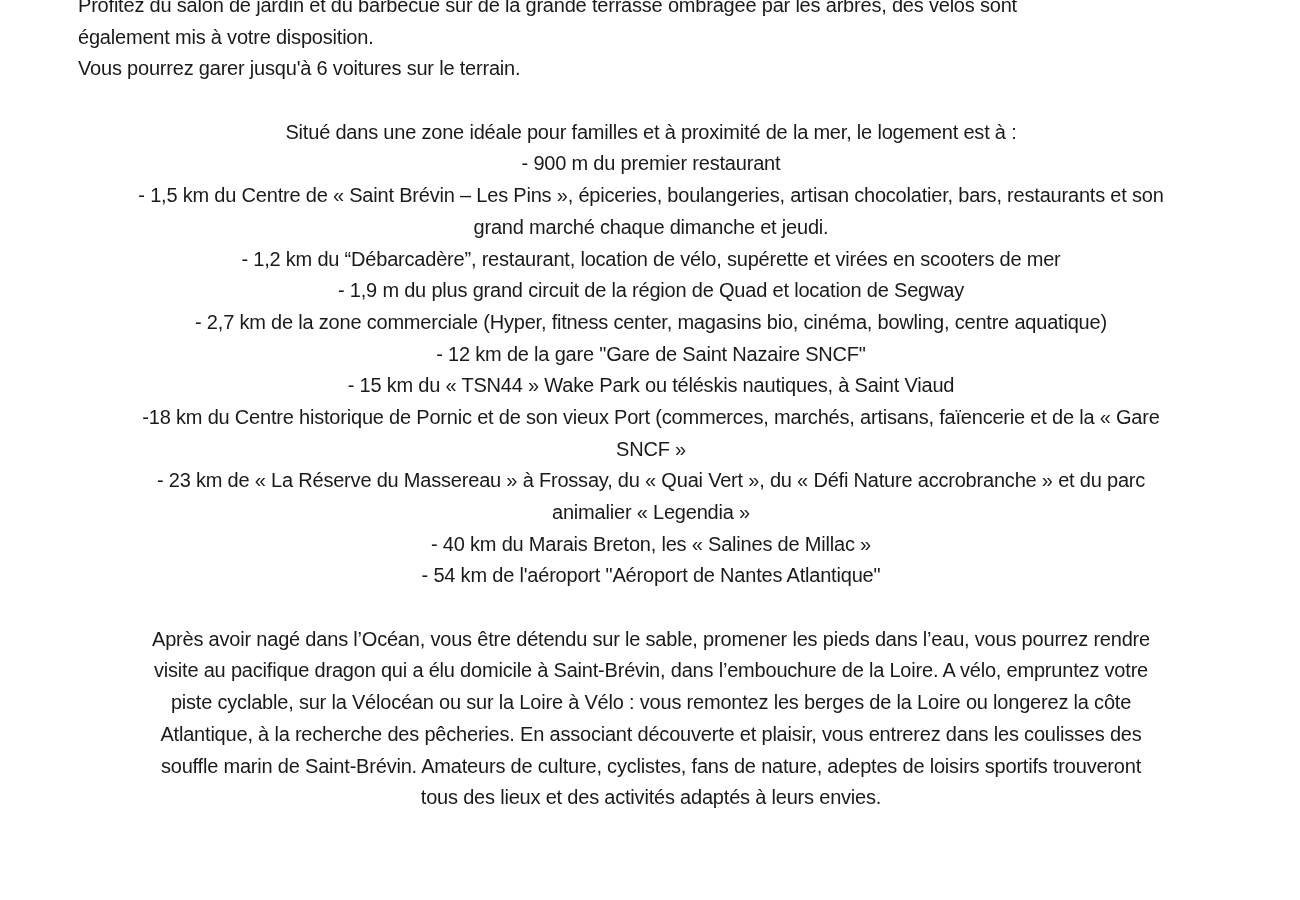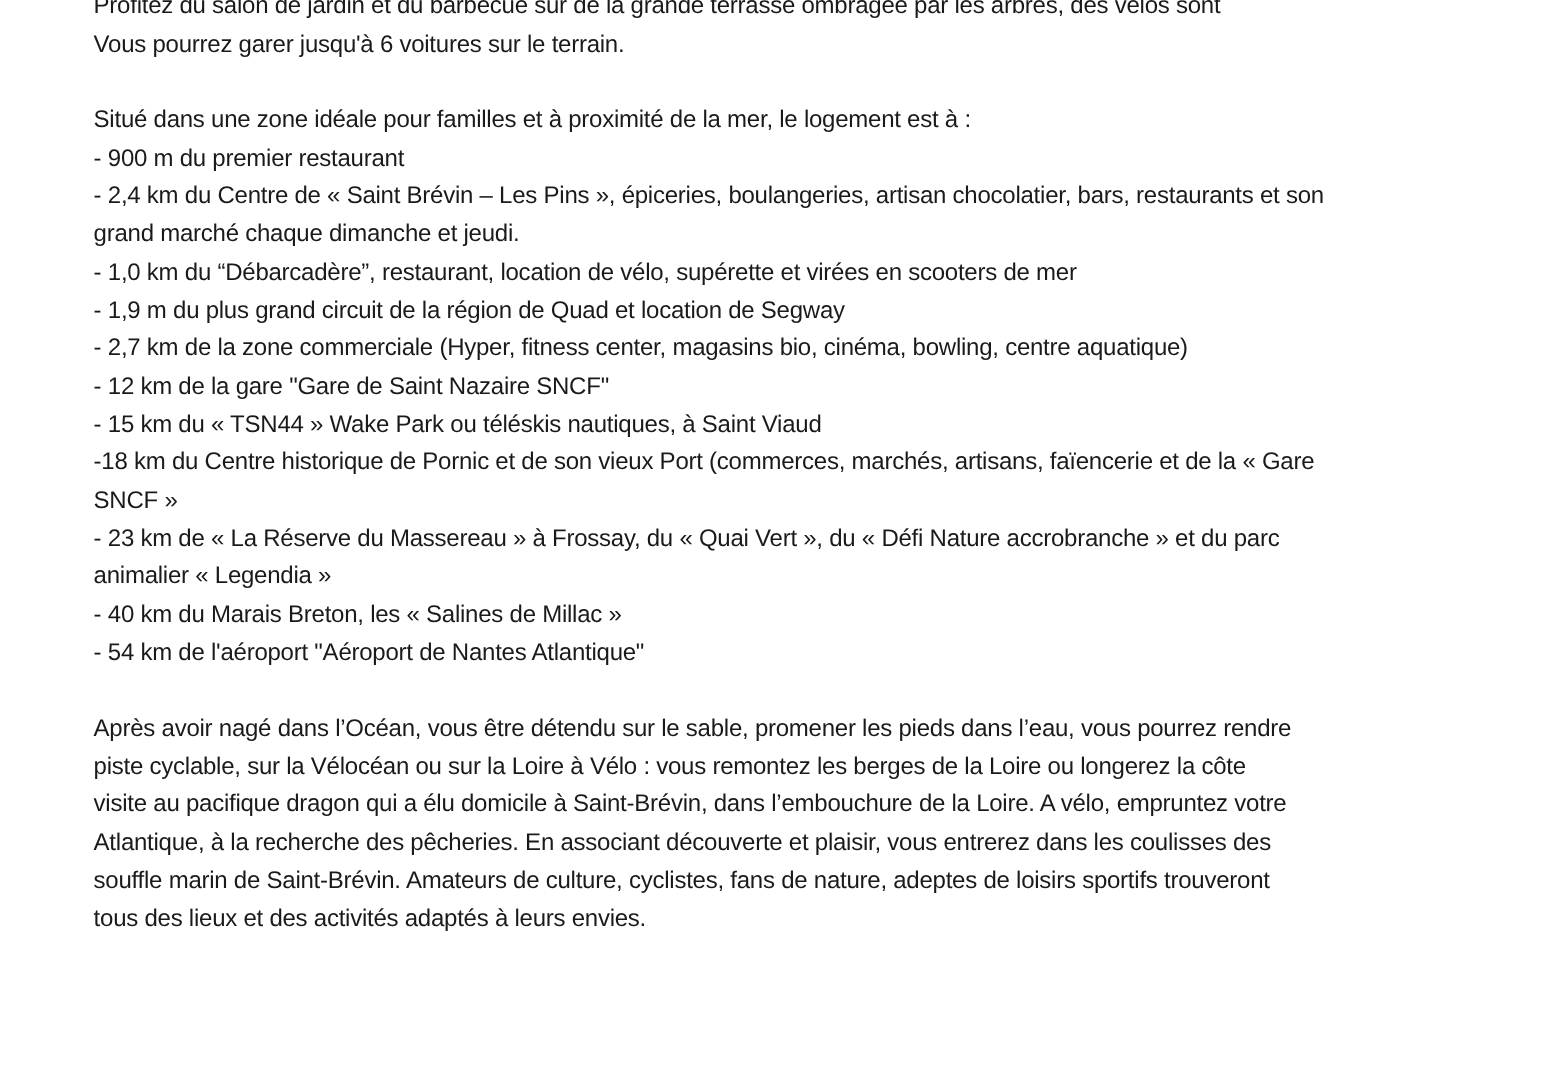--- a/index.html
+++ b/index.html
@@ -18,57 +18,59 @@
     padding-left: 78px;
     padding-right: 76px;
     margin-top: -10px;
     font-family: "Liberation Sans", sans-serif;
     font-size: 20px;
     letter-spacing: -0.2px;
     color: #1a1a1a;
   }
   .paragraph + .paragraph {
     margin-top: 31.7px; 
+    text-align: center;
   }
   .line {
     height: 31.7px;
     line-height: 31.7px;
     white-space: pre;
   }
 </style>
 </head>
 <body>
 
 <div class="page">
 
   <div class="paragraph">
     <div class="line">Profitez du salon de jardin et du barbecue sur de la grande terrasse ombragée par les arbres, des vélos sont</div>
+    <div class="line">également mis à votre disposition.</div>
     <div class="line">Vous pourrez garer jusqu'à 6 voitures sur le terrain.</div>
   </div>
 
   <div class="paragraph">
     <div class="line">Situé dans une zone idéale pour familles et à proximité de la mer, le logement est à :</div>
     <div class="line">- 900 m du premier restaurant</div>
-    <div class="line">- 2,4 km du Centre de « Saint Brévin – Les Pins », épiceries, boulangeries, artisan chocolatier, bars, restaurants et son</div>
+    <div class="line">- 1,5 km du Centre de « Saint Brévin – Les Pins », épiceries, boulangeries, artisan chocolatier, bars, restaurants et son</div>
     <div class="line">grand marché chaque dimanche et jeudi.</div>
-    <div class="line">- 1,0 km du “Débarcadère”, restaurant, location de vélo, supérette et virées en scooters de mer</div>
+    <div class="line">- 1,2 km du “Débarcadère”, restaurant, location de vélo, supérette et virées en scooters de mer</div>
     <div class="line">- 1,9 m du plus grand circuit de la région de Quad et location de Segway</div>
     <div class="line">- 2,7 km de la zone commerciale (Hyper, fitness center, magasins bio, cinéma, bowling, centre aquatique)</div>
     <div class="line">- 12 km de la gare "Gare de Saint Nazaire SNCF"</div>
     <div class="line">- 15 km du « TSN44 » Wake Park ou téléskis nautiques, à Saint Viaud</div>
     <div class="line">-18 km du Centre historique de Pornic et de son vieux Port (commerces, marchés, artisans, faïencerie et de la « Gare</div>
     <div class="line">SNCF »</div>
     <div class="line">- 23 km de « La Réserve du Massereau » à Frossay, du « Quai Vert », du « Défi Nature accrobranche » et du parc</div>
     <div class="line">animalier « Legendia »</div>
     <div class="line">- 40 km du Marais Breton, les « Salines de Millac »</div>
     <div class="line">- 54 km de l'aéroport "Aéroport de Nantes Atlantique"</div>
   </div>
 
   <div class="paragraph">
     <div class="line">Après avoir nagé dans l’Océan, vous être détendu sur le sable, promener les pieds dans l’eau, vous pourrez rendre</div>
+    <div class="line">visite au pacifique dragon qui a élu domicile à Saint-Brévin, dans l’embouchure de la Loire. A vélo, empruntez votre</div>
     <div class="line">piste cyclable, sur la Vélocéan ou sur la Loire à Vélo : vous remontez les berges de la Loire ou longerez la côte</div>
-    <div class="line">visite au pacifique dragon qui a élu domicile à Saint-Brévin, dans l’embouchure de la Loire. A vélo, empruntez votre</div>
     <div class="line">Atlantique, à la recherche des pêcheries. En associant découverte et plaisir, vous entrerez dans les coulisses des</div>
     <div class="line">souffle marin de Saint-Brévin. Amateurs de culture, cyclistes, fans de nature, adeptes de loisirs sportifs trouveront</div>
     <div class="line">tous des lieux et des activités adaptés à leurs envies.</div>
   </div>
 
 </div>
 
 </body></html>

